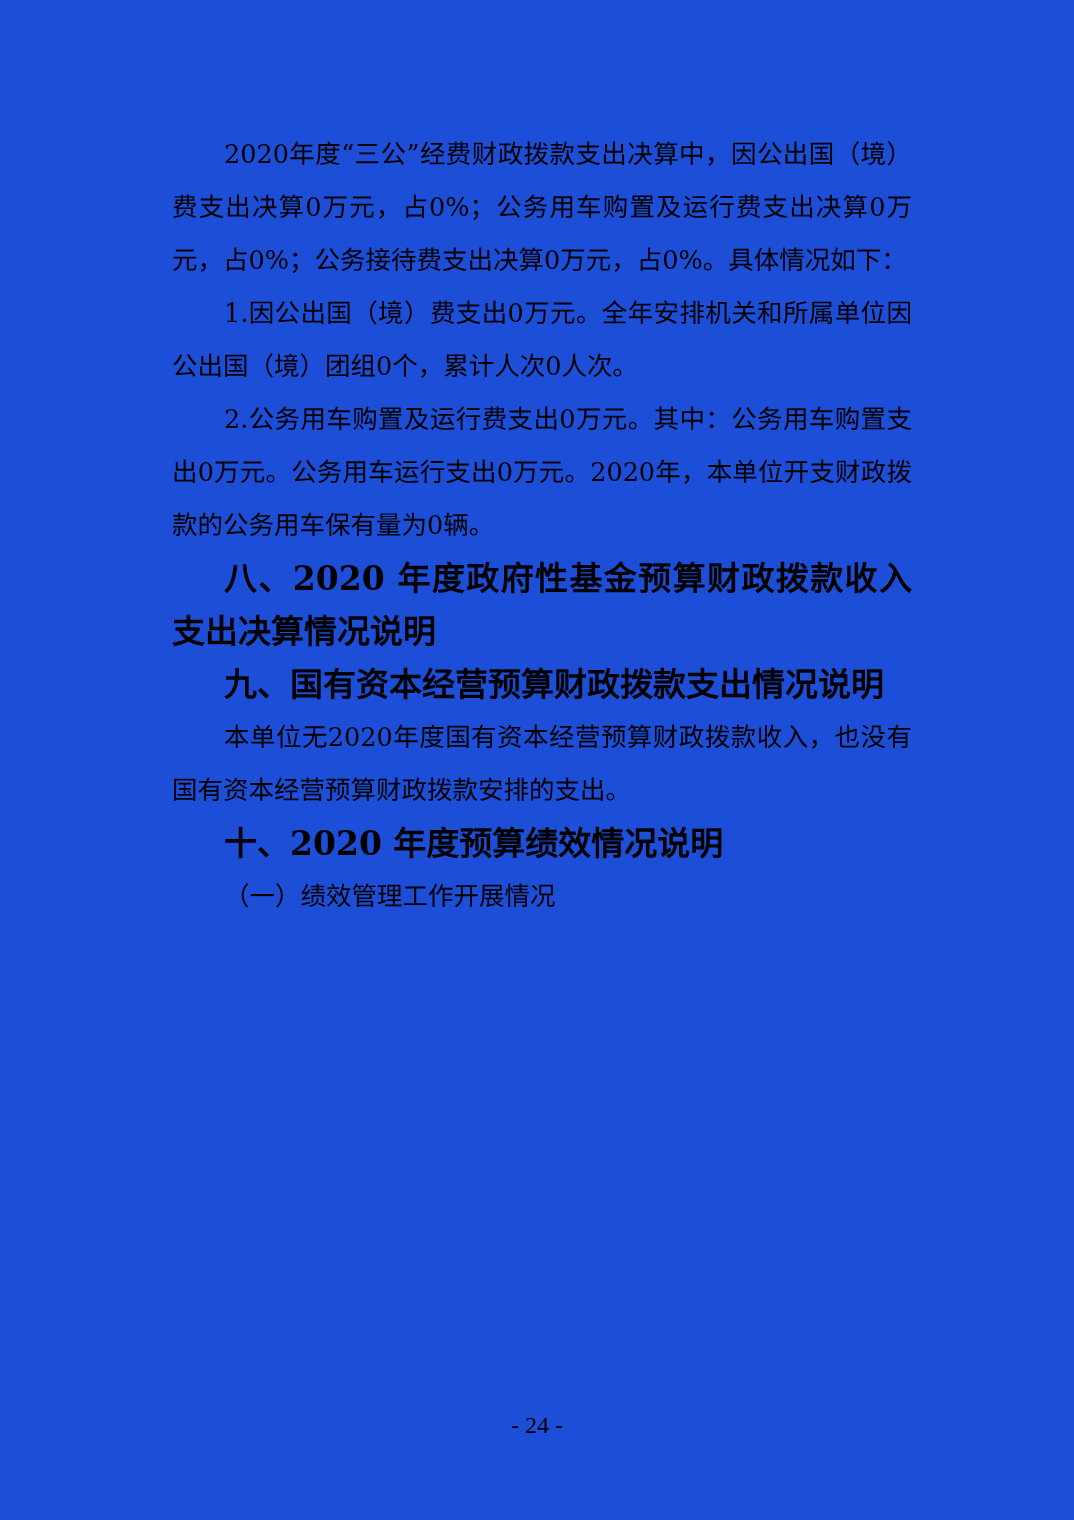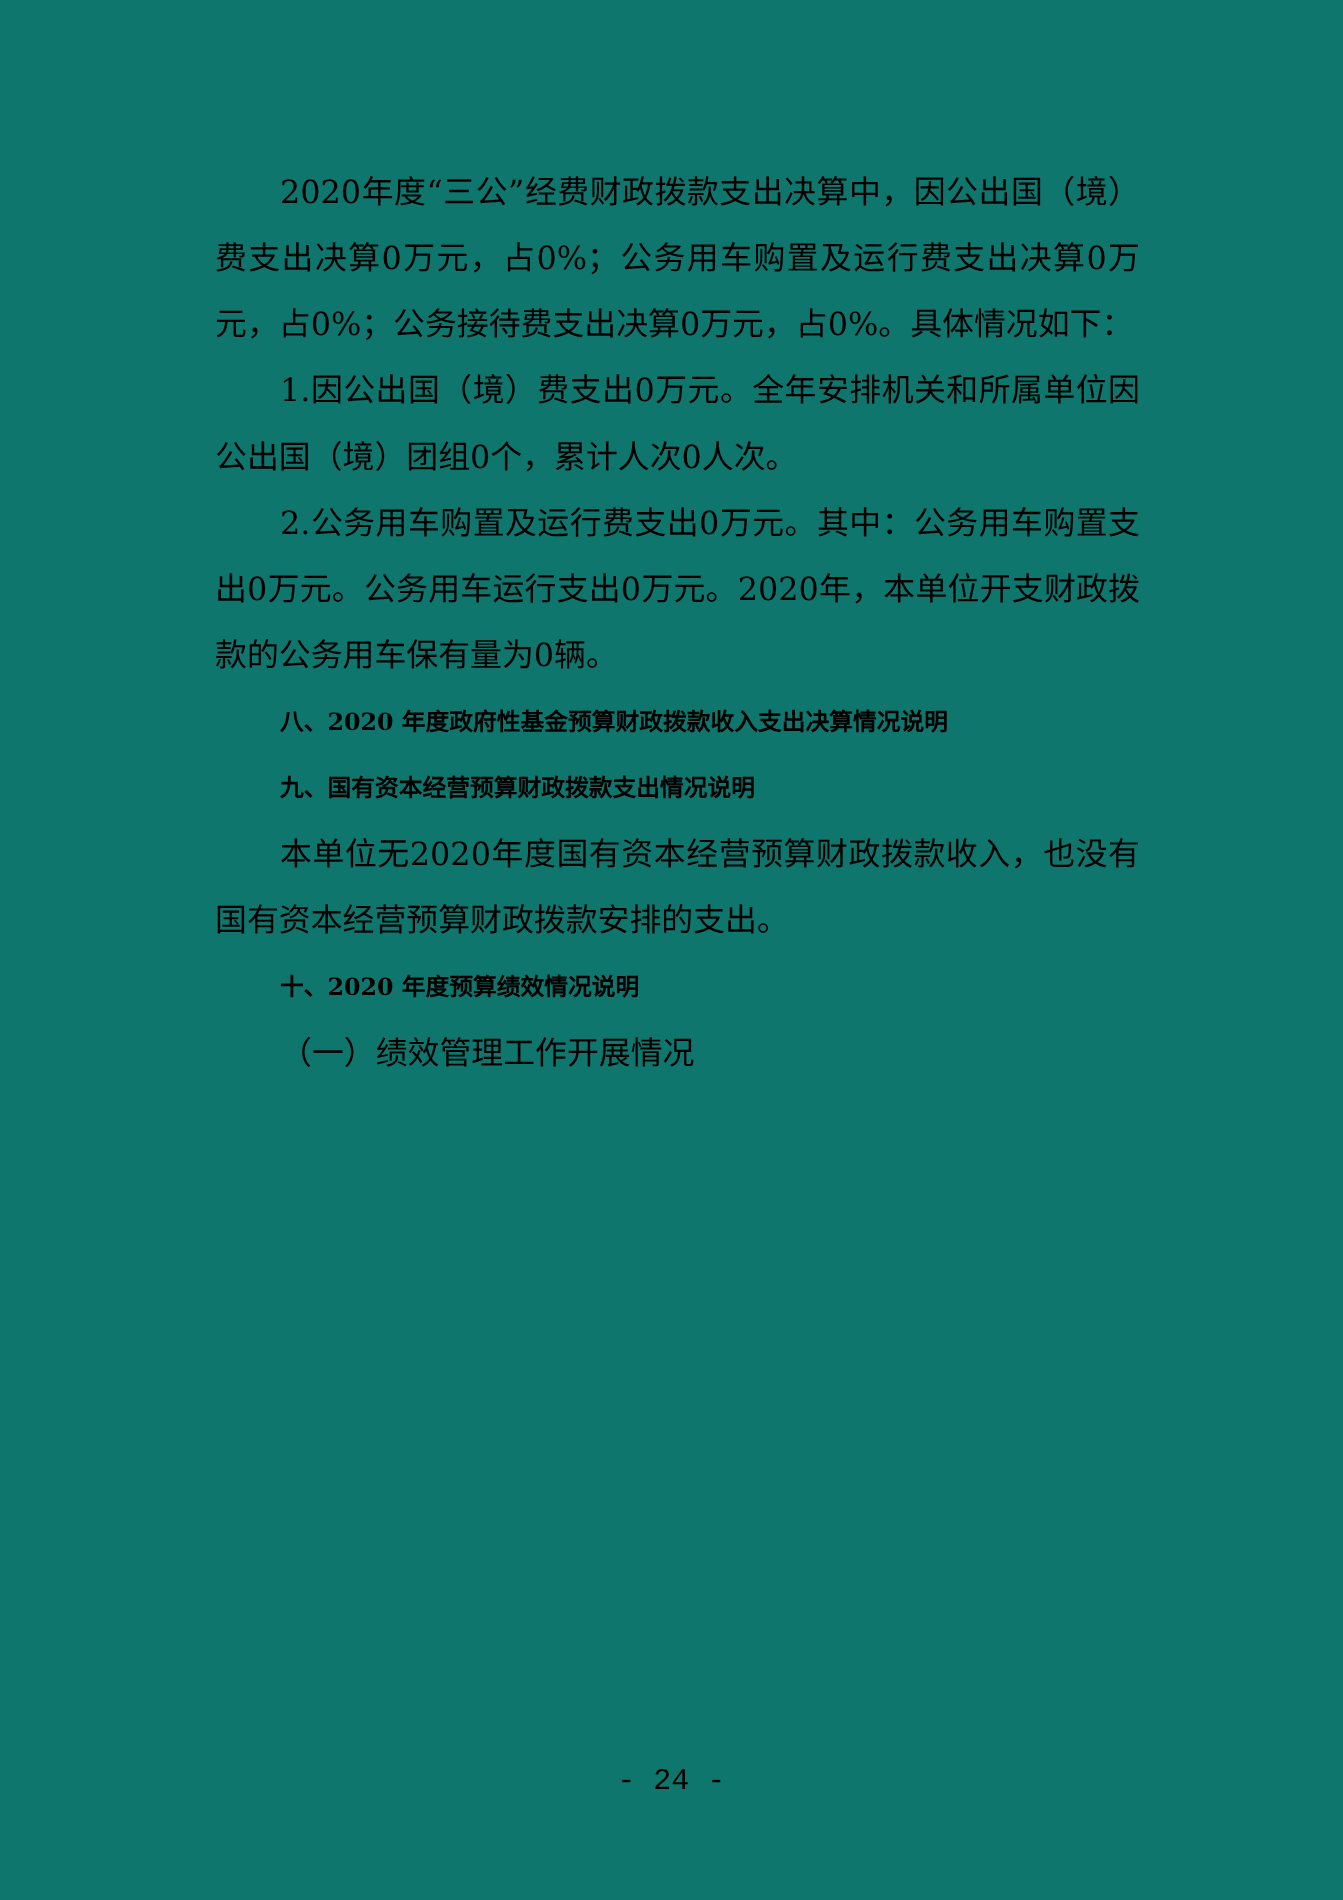--- a/index.html
+++ b/index.html
@@ -4,21 +4,21 @@
 <style>
   html, body {
     margin: 0;
     padding: 0;
     background: #ffffff;
   }
   .page {
     position: relative;
     width: 1074px;
     height: 1520px;
-    background: #0f766e;
+    background: #1d4ed8;
     box-sizing: border-box;
     font-family: "DejaVu Serif", "Liberation Serif", serif;
     color: #000000;
     overflow: hidden;
   }
   .content {
     position: absolute;
     left: 172px;
     top: 128px;
     width: 740px;
@@ -31,32 +31,32 @@
     text-justify: inter-ideograph;
     letter-spacing: 0px;
     font-family: "DejaVu Serif", "Liberation Serif", serif;
   }
   p.indent {
     text-indent: 52px;
   }
   p.heading {
     font-weight: bold;
     text-indent: 52px;
-    font-size: 19px;
+    font-size: 33px;
     line-height: 53px;
     font-family: "DejaVu Serif", "Liberation Serif", serif;
   }
   .page-number {
     position: absolute;
     left: 0;
     right: 0;
     top: 1412px;
     text-align: center;
     font-size: 24px;
-    font-family: Liberation Mono, monospace;
+    font-family: Liberation Serif, serif;
     color: #000000;
   }
 </style>
 </head>
 <body>
 
 <div class="page">
   <div class="content">
     <p class="indent">2020年度“三公”经费财政拨款支出决算中，因公出国（境）费支出决算0万元，占0%；公务用车购置及运行费支出决算0万元，占0%；公务接待费支出决算0万元，占0%。具体情况如下：</p>
     <p class="indent">1.因公出国（境）费支出0万元。全年安排机关和所属单位因公出国（境）团组0个，累计人次0人次。</p>

